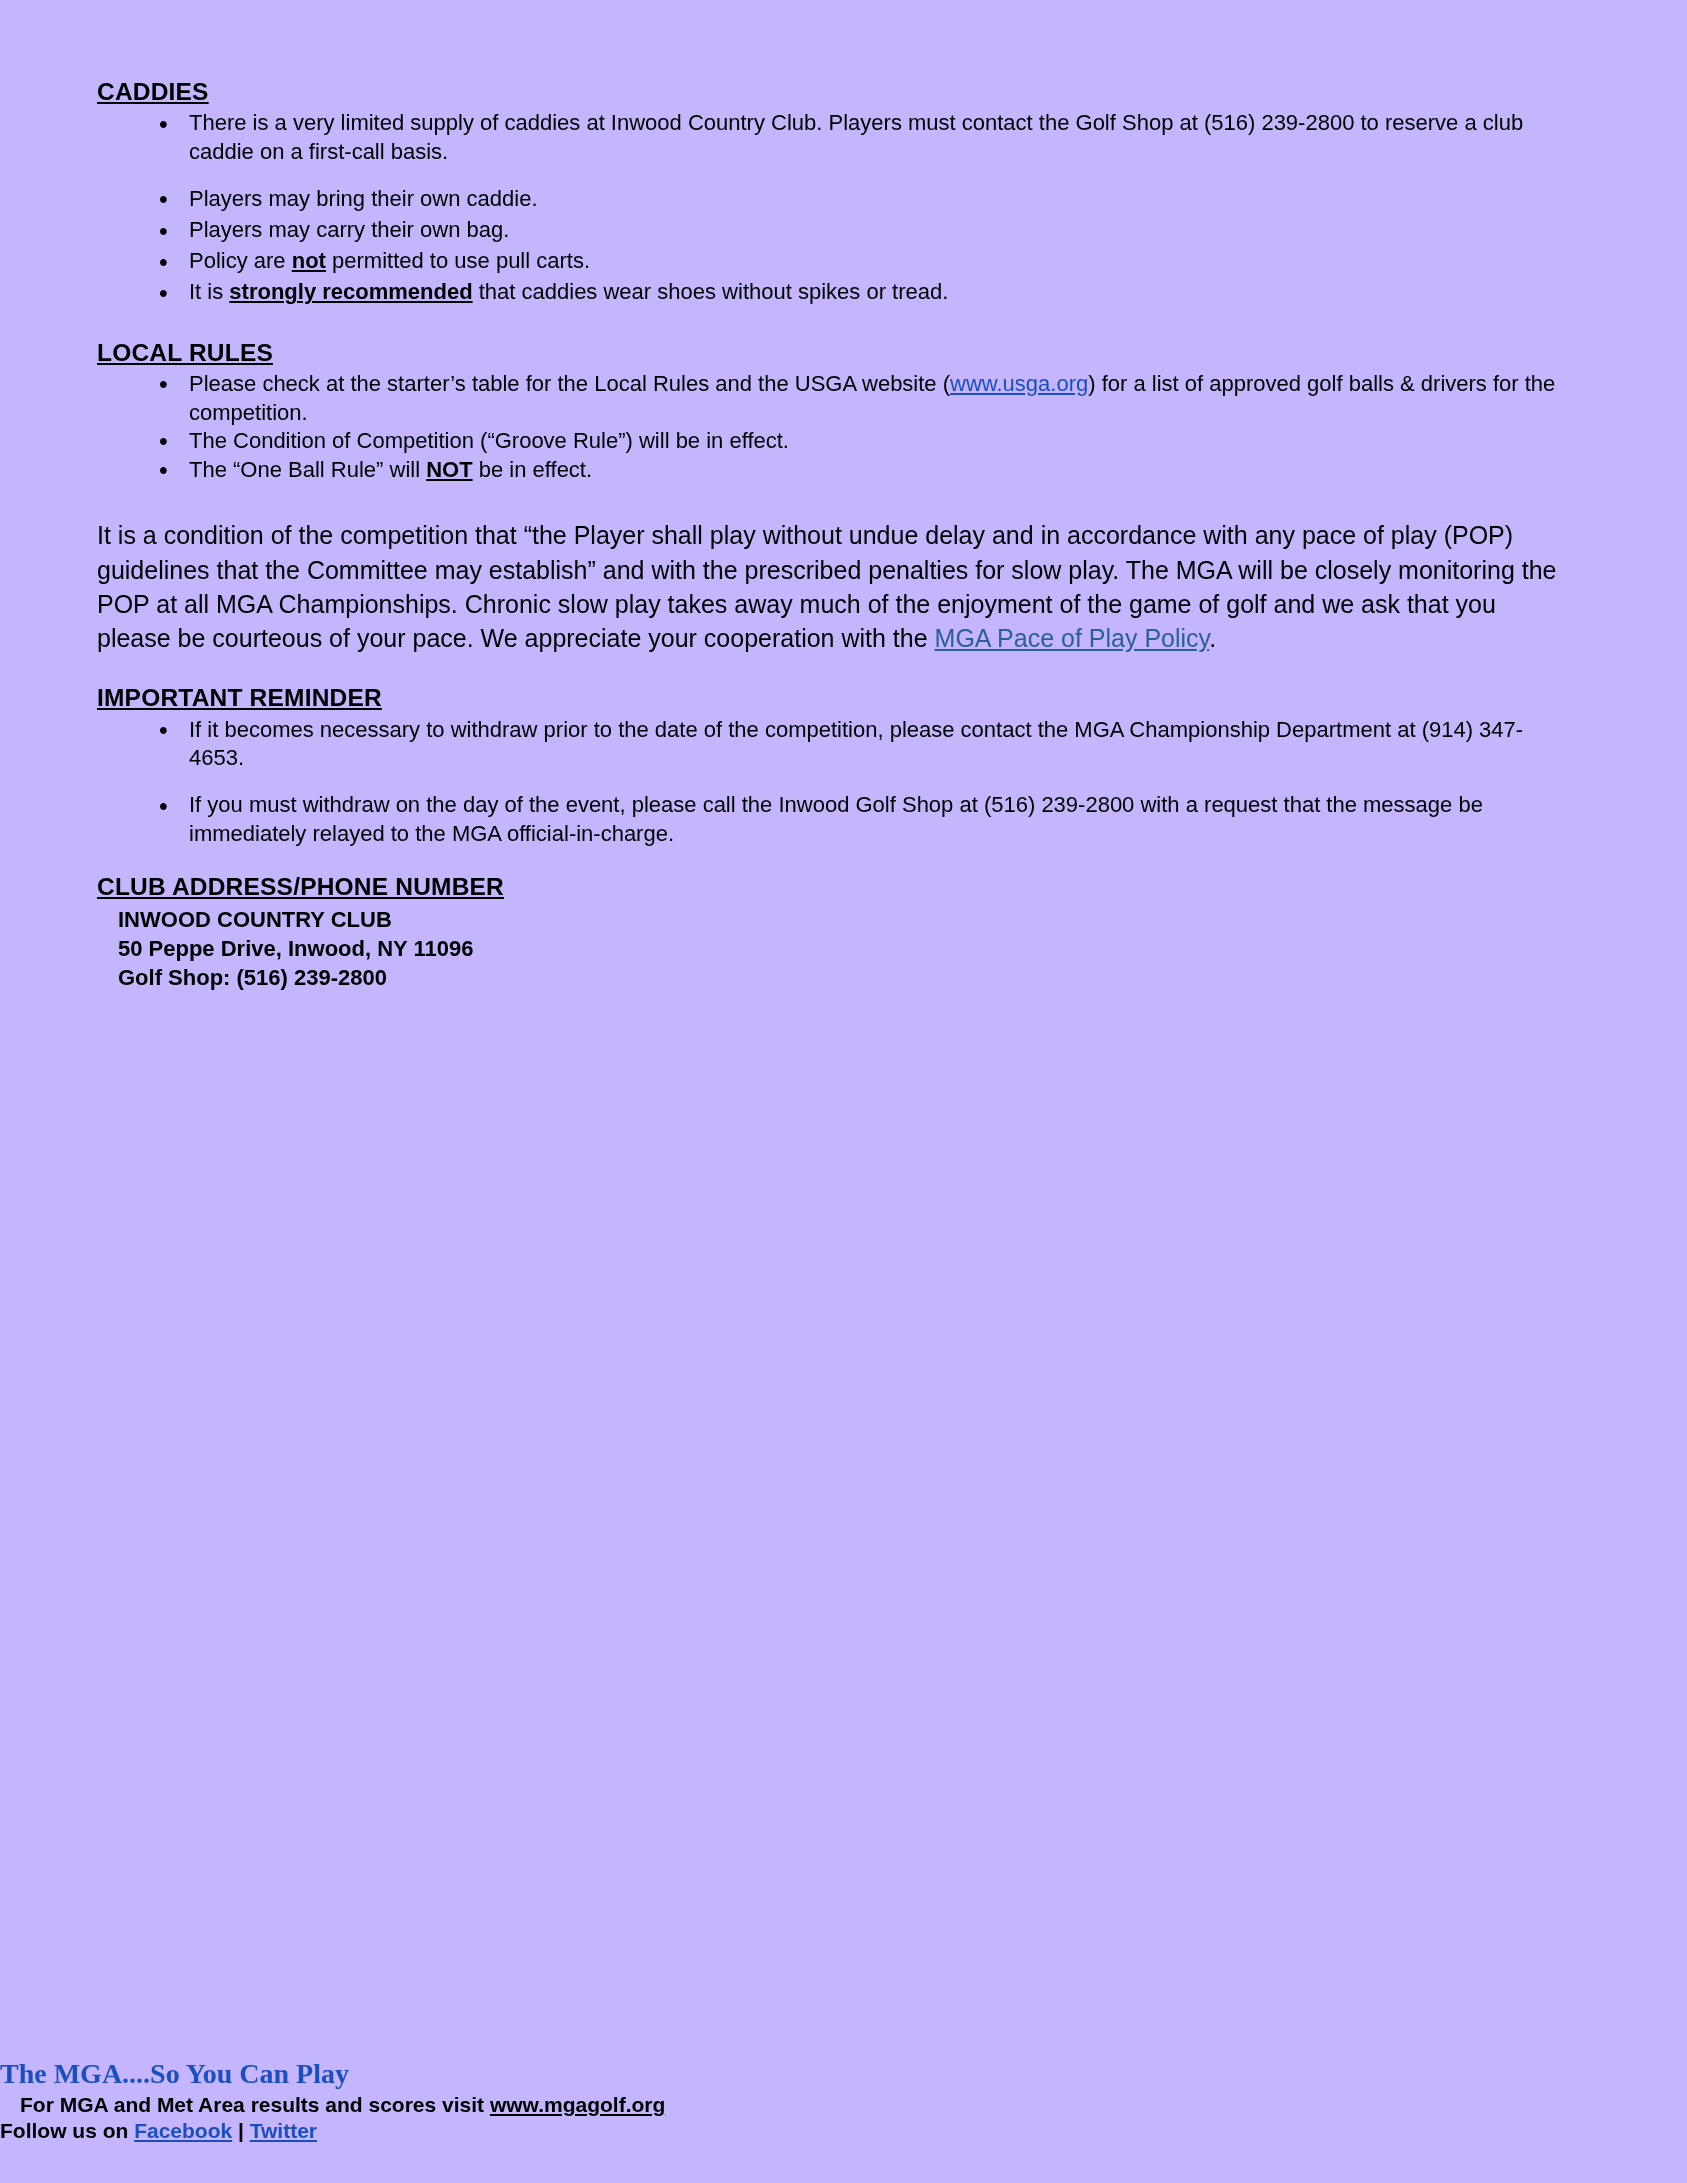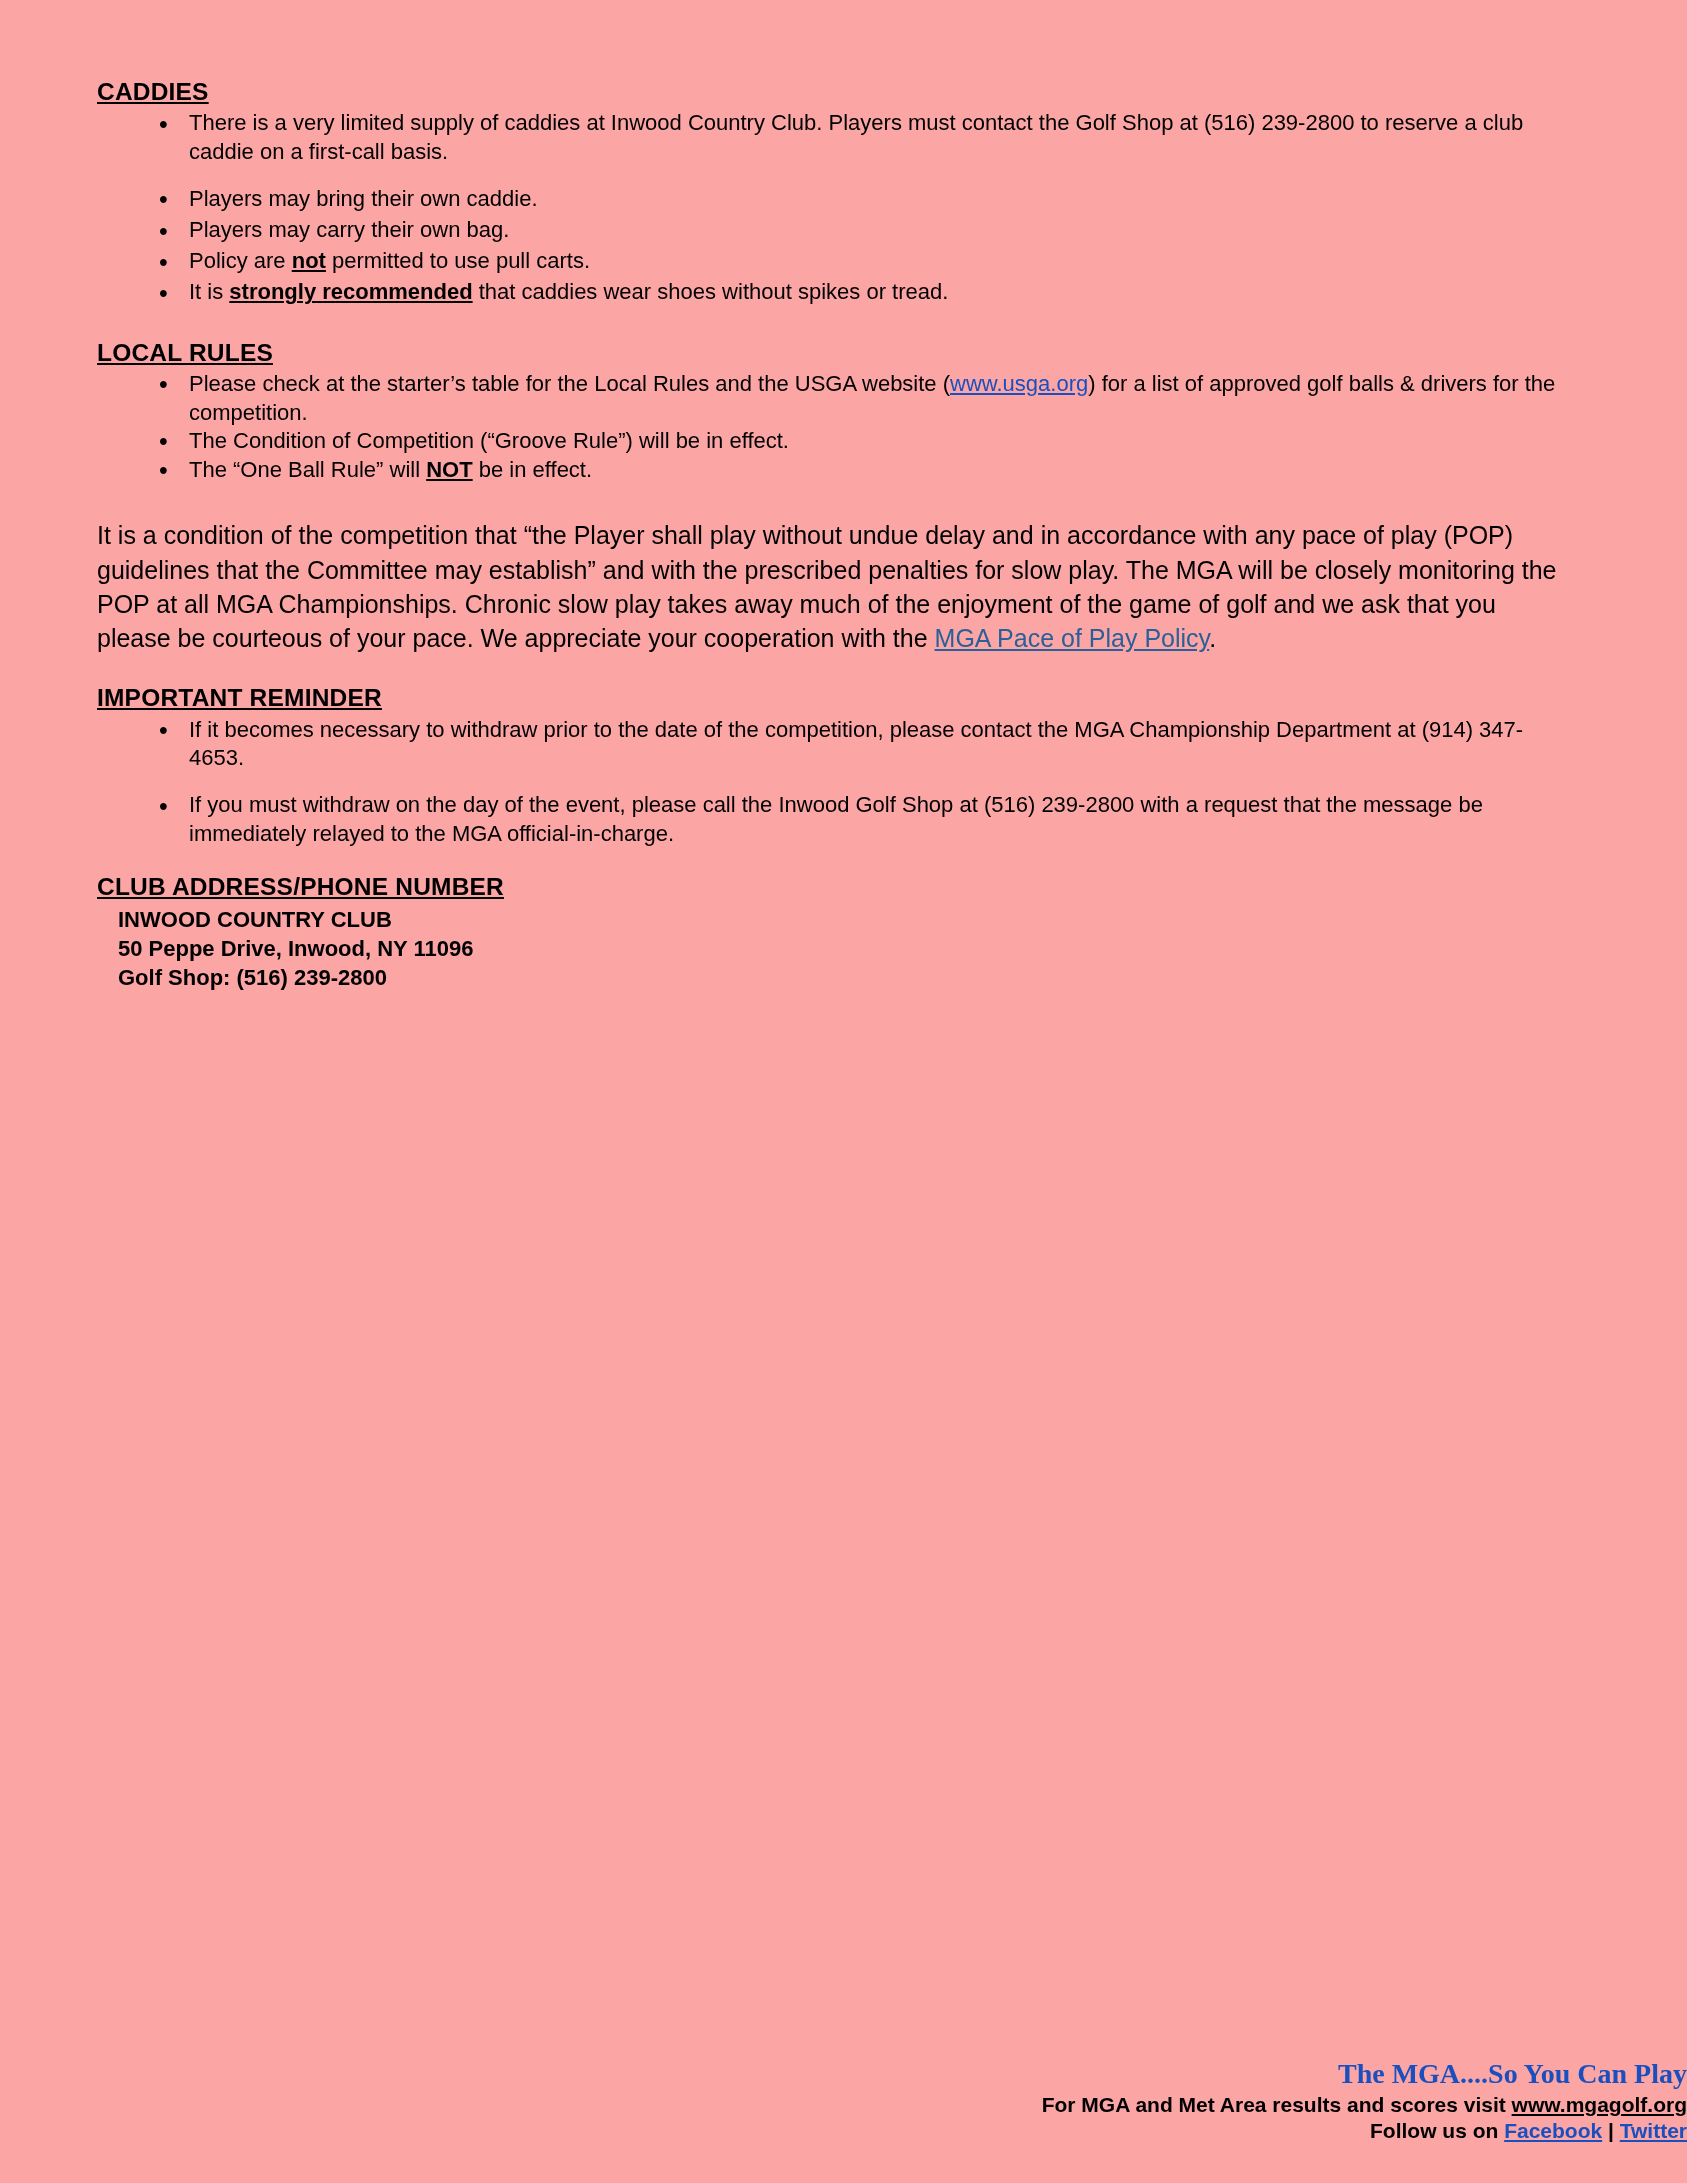--- a/index.html
+++ b/index.html
@@ -10,21 +10,21 @@
   body {
     font-family: "Liberation Sans", sans-serif;
     color: #000000;
   }
   .page {
     width: 1687px;
     min-height: 2183px;
     box-sizing: border-box;
     padding: 78px 114px 0 97px;
     position: relative;
-    background: #fca5a5;
+    background: #c4b5fd;
   }
   h2.section-title {
     font-size: 24.5px;
     font-weight: bold;
     margin: 0 0 3.4px 0;
     text-decoration: underline;
     letter-spacing: 0.2px;
   }
   h2.section-title.big {
     font-size: 28px;
@@ -77,21 +77,21 @@
     font-weight: bold;
     line-height: 1.32;
     margin-top: 3.4px;
     margin-left: 21px;
   }
   .footer {
     position: absolute;
     left: 0;
     right: 0;
     bottom: 40px;
-    text-align: right;
+    text-align: left;
     margin-top: 8px;
   }
   .footer .tagline {
     font-family: "Liberation Serif", serif;
     font-size: 28px;
     font-weight: bold;
     color: #1a4fbf;
     margin-bottom: 3.4px;
   }
   .footer .line2 {

